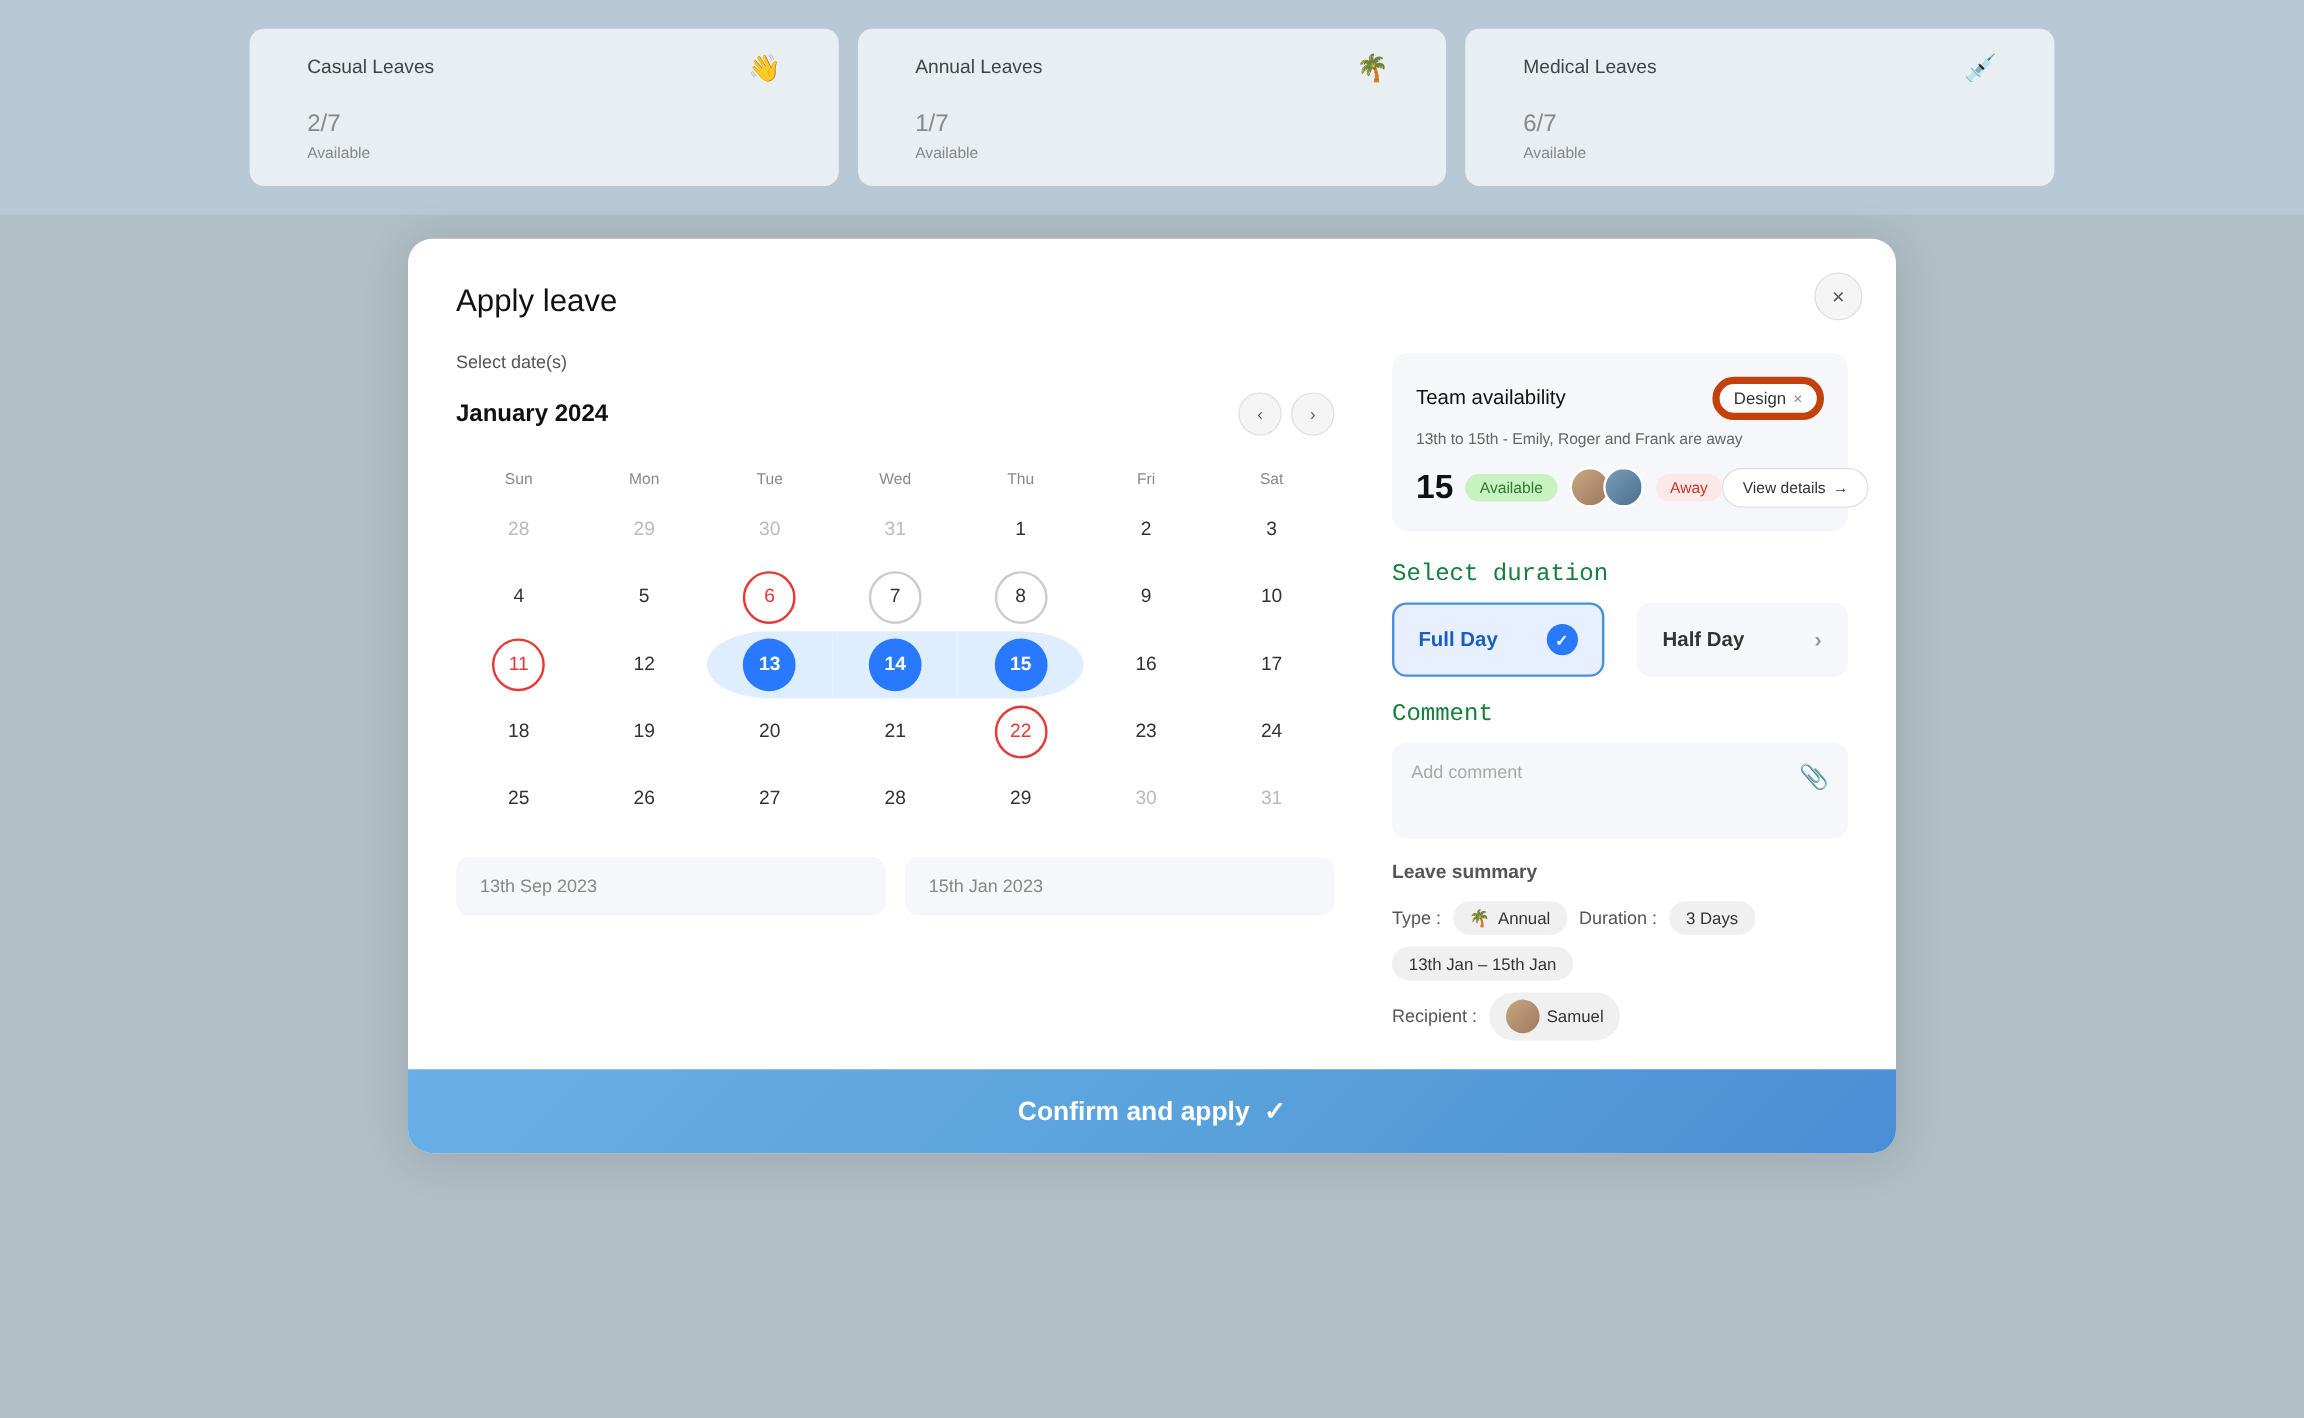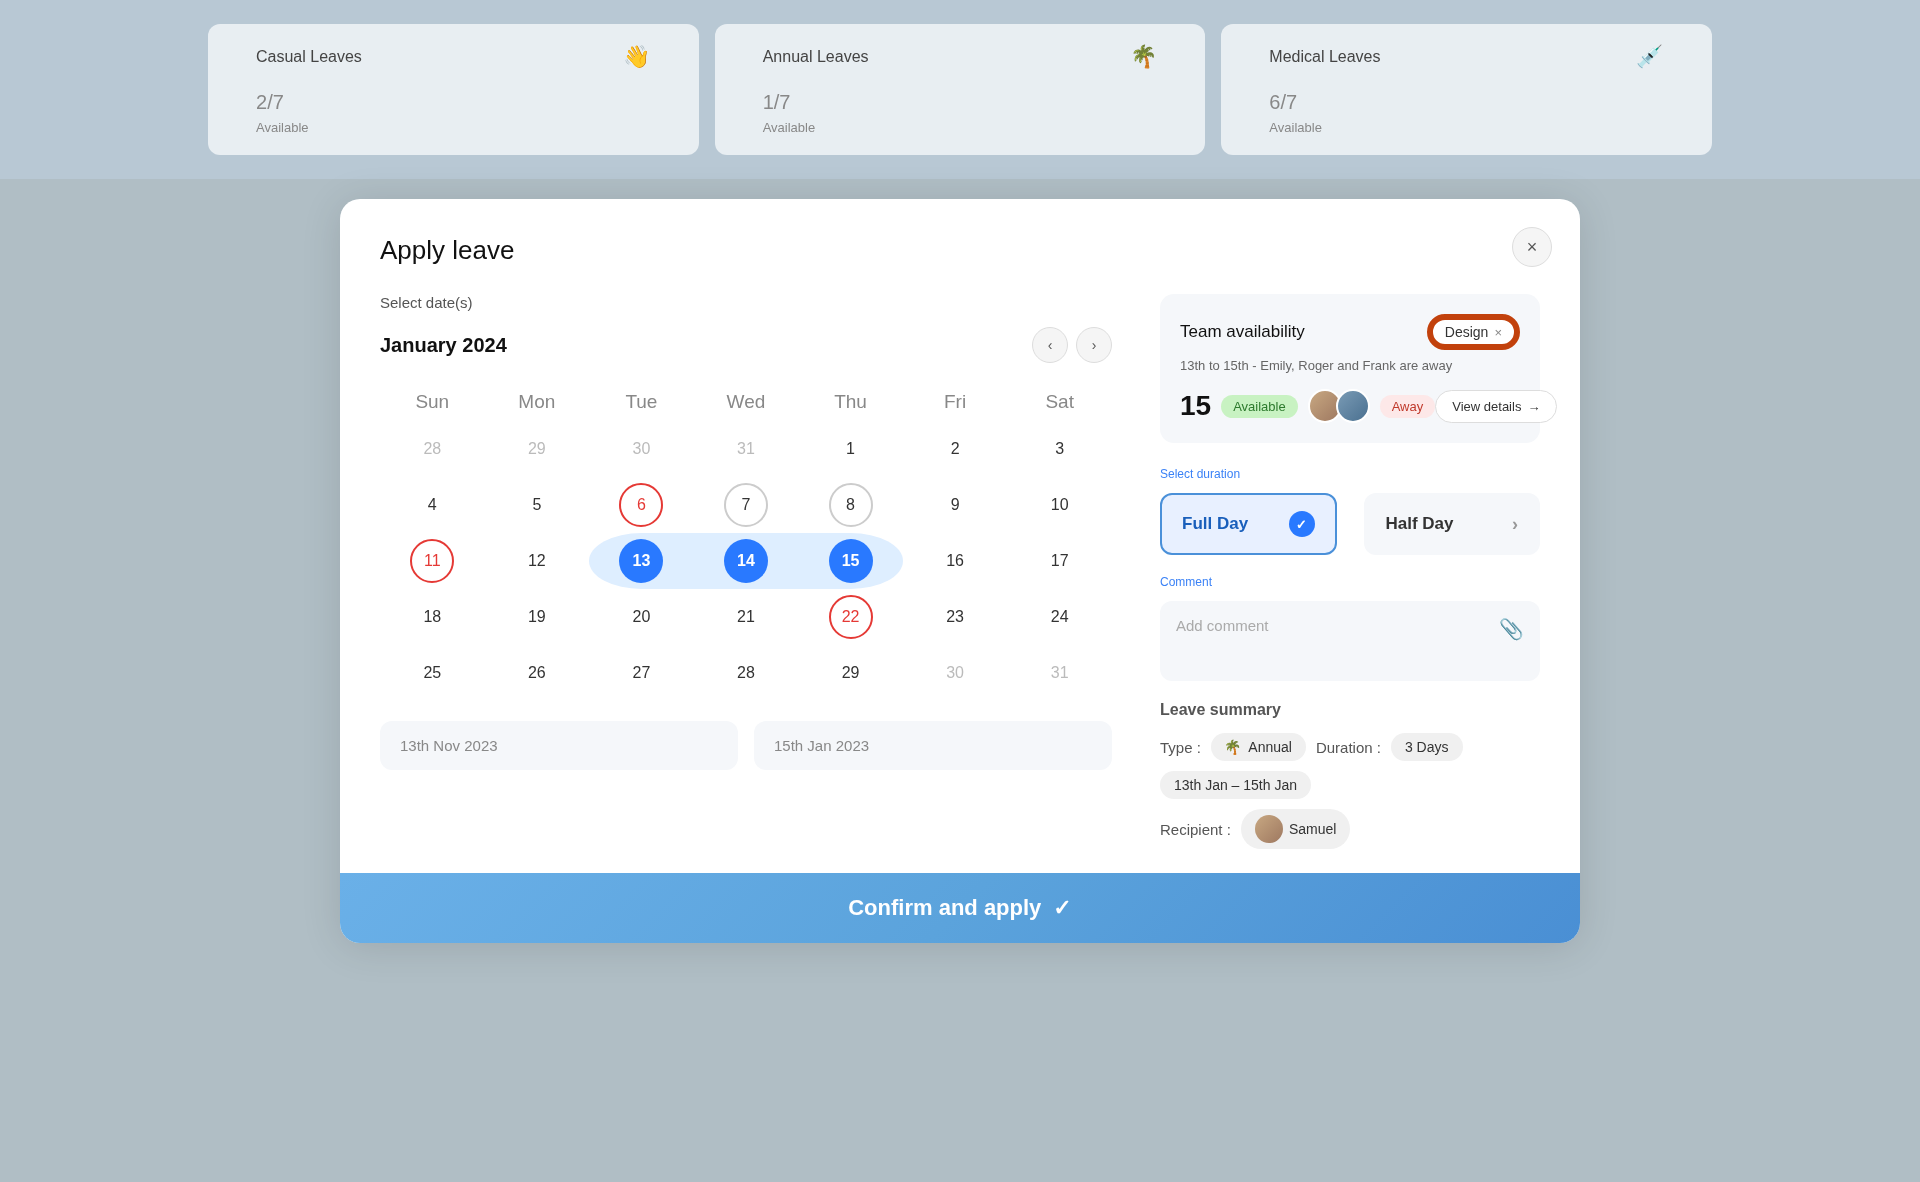--- a/index.html
+++ b/index.html
@@ -145,21 +145,21 @@
     }
     .nav-buttons {
       display: flex;
       gap: 8px;
     }
     .calendar-grid {
       width: 100%;
       border-collapse: collapse;
     }
     .calendar-grid th {
-      font-size: 19px;
+      font-size: 13px;
       color: #888;
       font-weight: 500;
       padding: 8px 0;
       text-align: center;
     }
     .calendar-grid td {
       text-align: center;
       padding: 6px 0;
       font-size: 16px;
       color: #bbb;
@@ -311,23 +311,24 @@
       border-radius: 20px;
       padding: 8px 16px;
       font-size: 13px;
       color: #333;
       cursor: pointer;
       white-space: nowrap;
     }
 
     
     .section-title {
-      font-size: 12px;
-      color: #3b82f6;
+      font-size: 20px;
+      color: #15803d;
       margin-bottom: 12px;
+      font-family: Liberation Mono, monospace;
     }
     .duration-row {
       display: flex;
       gap: 27px;
       margin-bottom: 20px;
     }
     .duration-btn {
       flex: 1;
       border-radius: 12px;
       padding: 16px 20px;
@@ -562,21 +563,21 @@
                 <td><span class="day-cell" style="color:#333">28</span></td>
                 <td><span class="day-cell" style="color:#333">29</span></td>
                 <td><span class="day-cell" style="color:#bbb">30</span></td>
                 <td><span class="day-cell" style="color:#bbb">31</span></td>
               </tr>
             </tbody>
           </table>
         </div>
 
         <div class="date-inputs">
-          <div class="date-input">13th Nov 2023</div>
+          <div class="date-input">13th Sep 2023</div>
           <div class="date-input">15th Jan 2023</div>
         </div>
       </div>
 
       <div class="right-col">
 
         <div class="team-avail-card">
           <div class="team-avail-header">
             <span class="team-avail-title">Team availability</span>
             <div class="design-tag">

